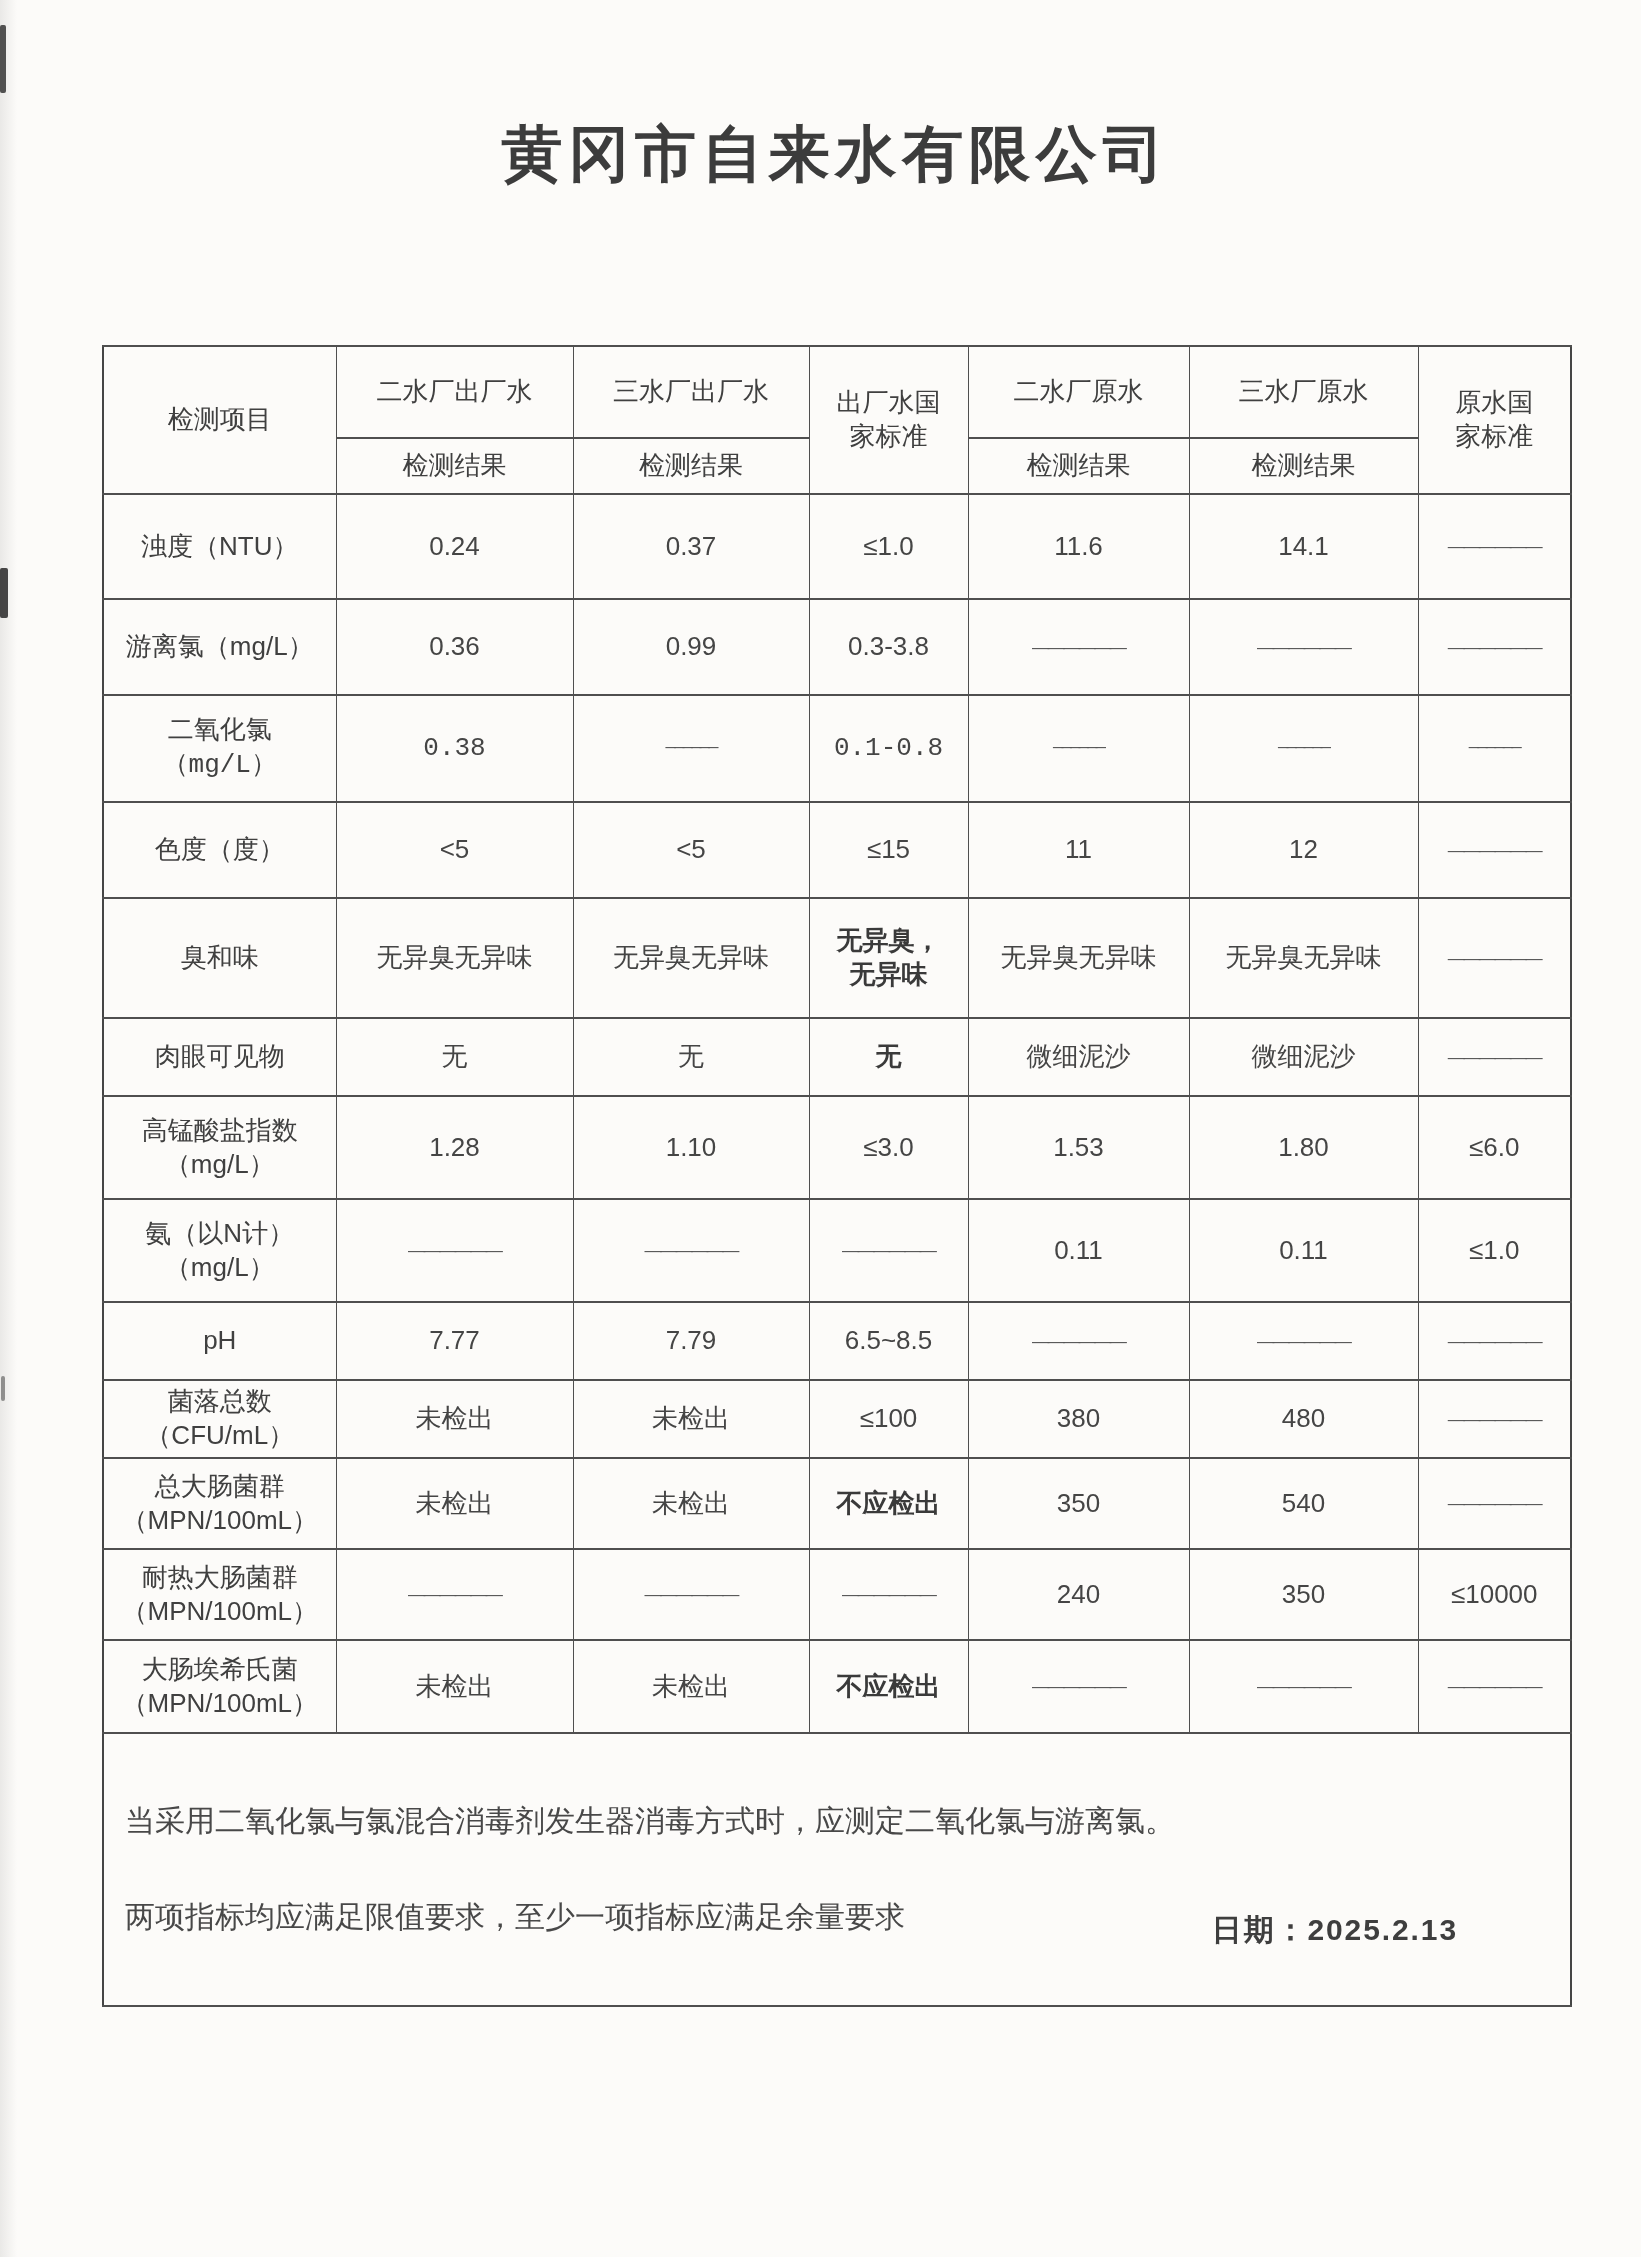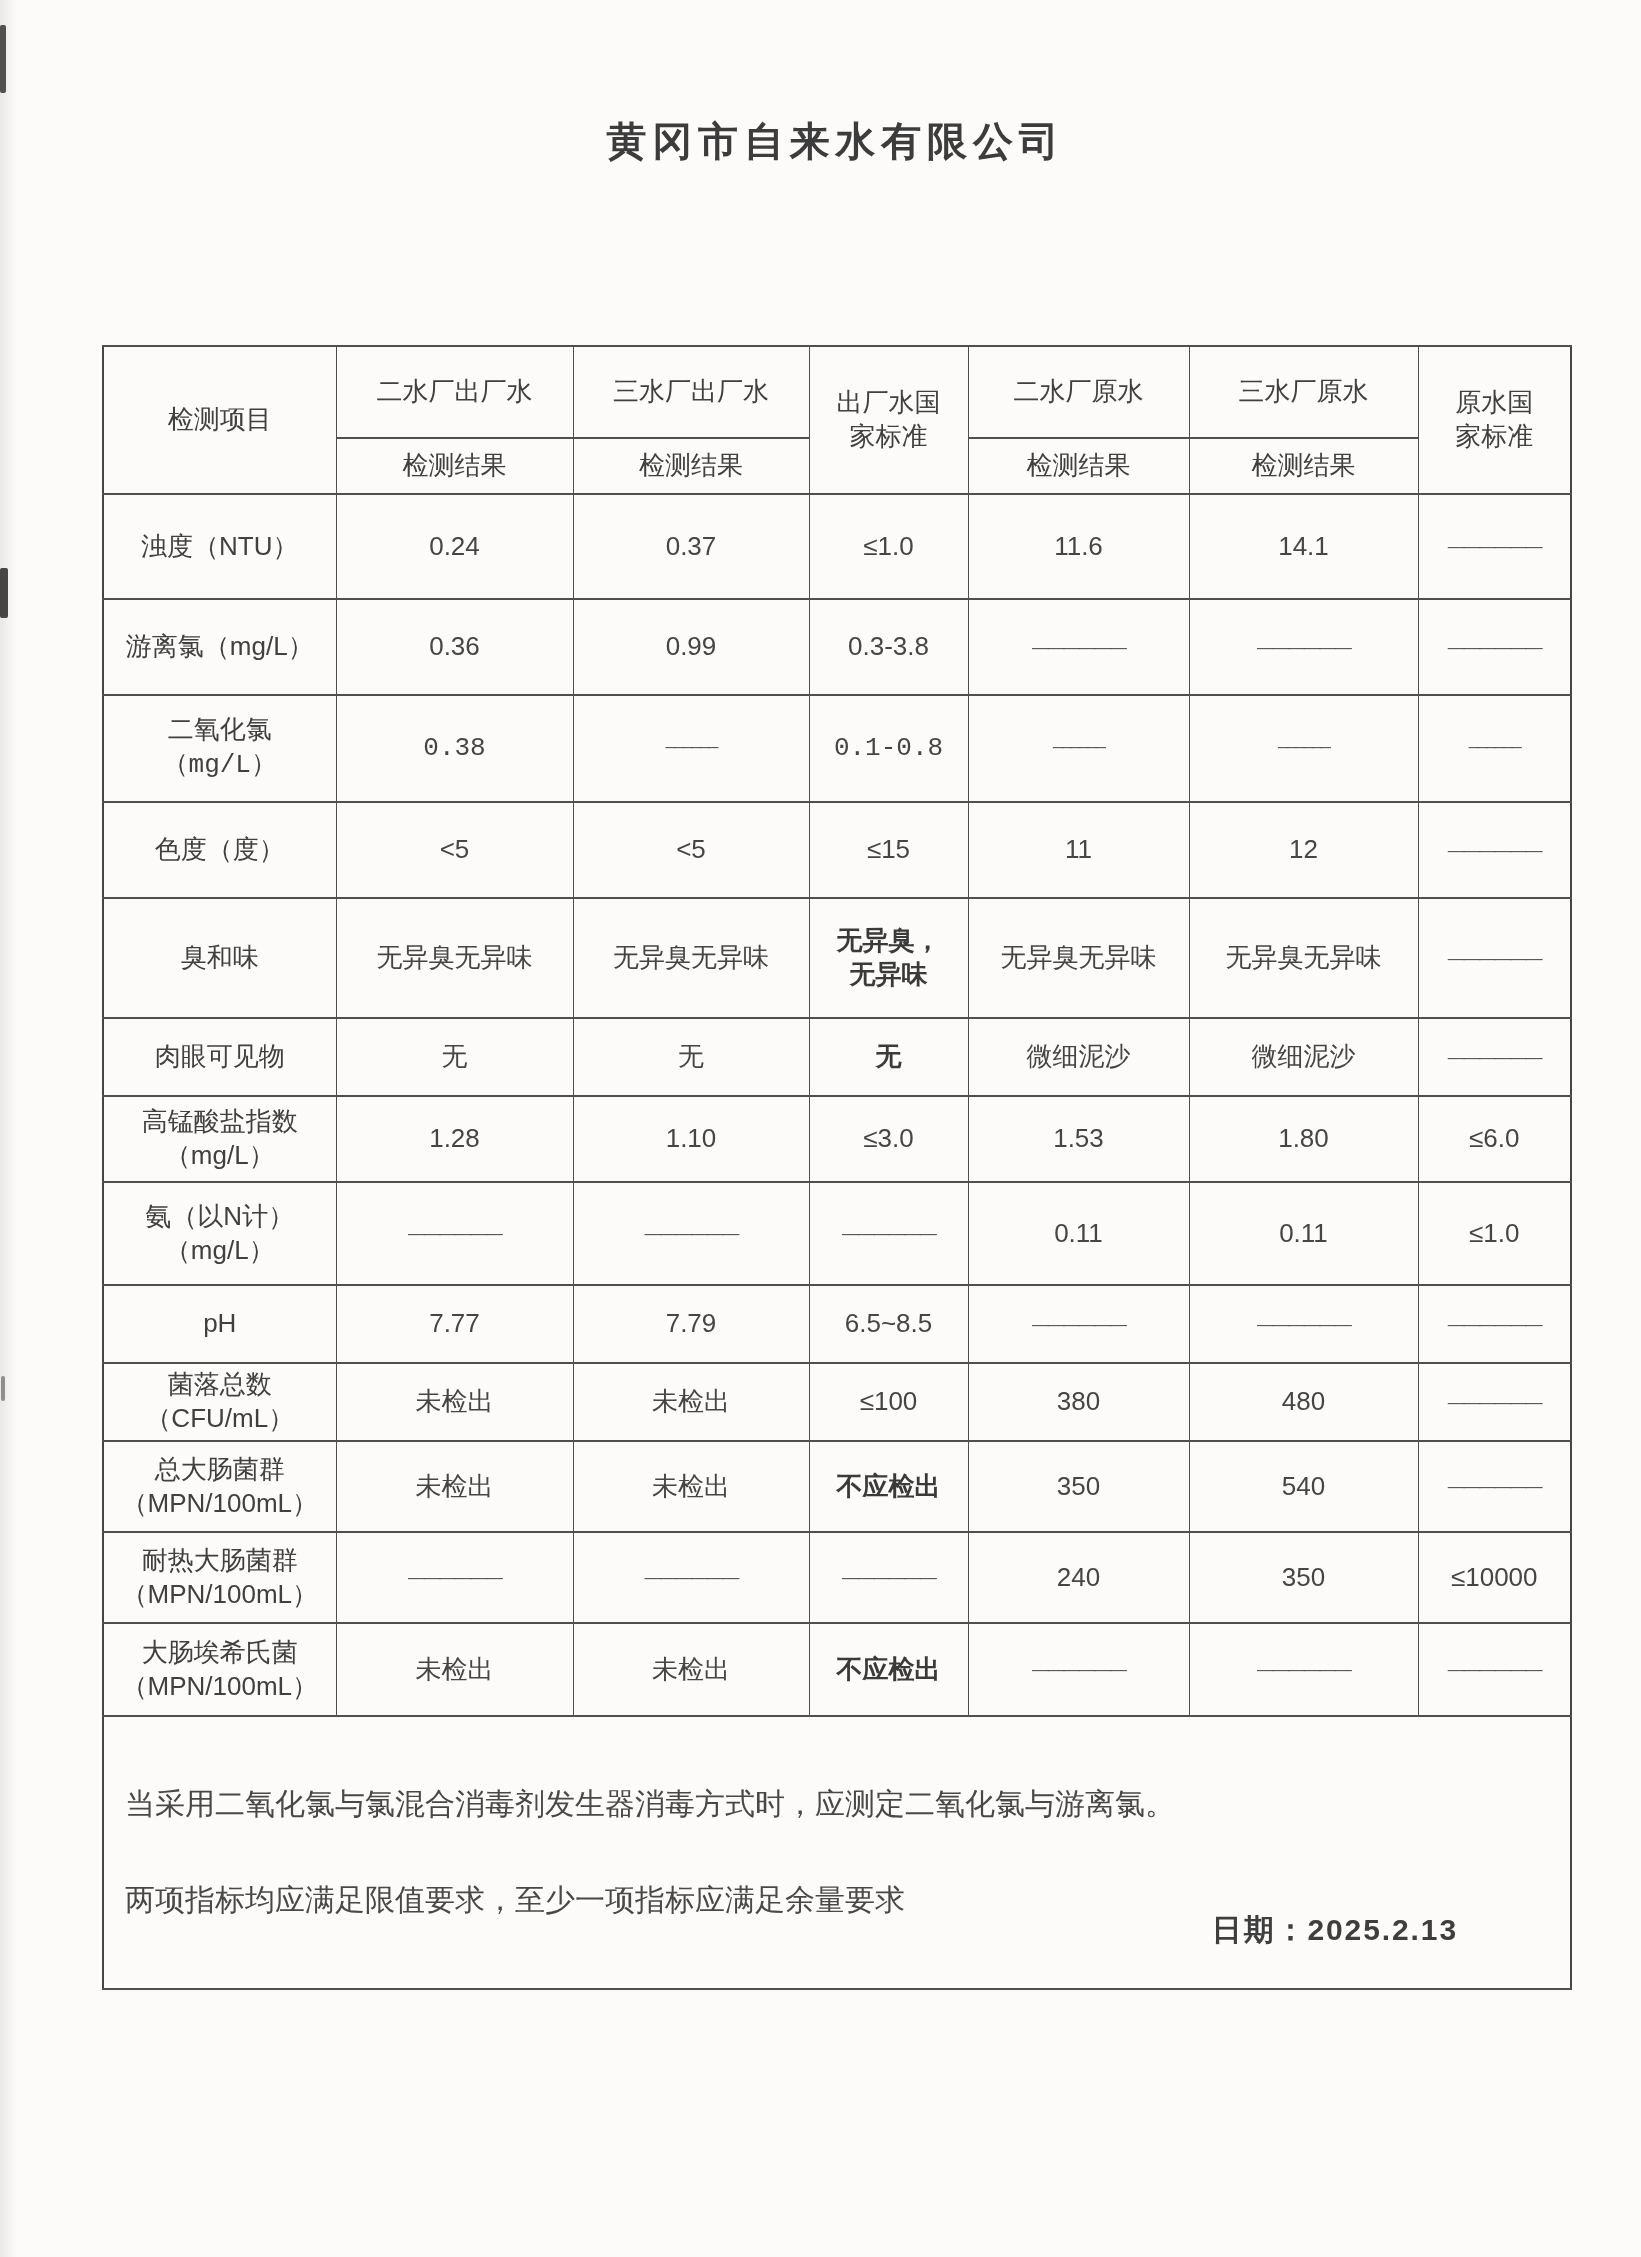--- a/index.html
+++ b/index.html
@@ -16,21 +16,21 @@
   .edge-band{position:absolute;left:0;top:0;width:17.4px;height:100%;
     background:linear-gradient(to right, rgba(70,70,70,.10), rgba(70,70,70,0));}
   .scan-mark{position:absolute;background:#1c1c1c;border-radius:1.9px;}
   .m1{left:0;top:25px;width:5.8px;height:68px;opacity:.75;}
   .m2{left:0;top:568px;width:7.7px;height:50px;opacity:.8;}
   .m3{left:1px;top:1376px;width:3.9px;height:25px;opacity:.45;}
 
   .title{
     position:absolute;left:102px;width:1467px;top:114px;
     margin:0;text-align:center;
-    font-size:40px;font-weight:700;color:#3c3c3c;letter-spacing:5.8px;
+    font-size:61px;font-weight:700;color:#3c3c3c;letter-spacing:5.8px;
   }
   .subtitle{
     position:absolute;left:102px;width:1467px;top:189px;
     margin:0;text-align:center;
     font-size:42px;font-weight:700;color:#3c3c3c;letter-spacing:4.8px;
   }
 
   table.results{
     position:absolute;left:102px;top:345px;
     width:1467px;
@@ -49,21 +49,21 @@
   }
   thead tr.h1{height:92px;}
   thead tr.h2{height:56px;}
   .results th{color:#404040;}
   tbody#data-rows tr:nth-child(1){height:105px;}
   tbody#data-rows tr:nth-child(2){height:96px;}
   tbody#data-rows tr:nth-child(3){height:107px;font-family:Liberation Mono, monospace;}
   tbody#data-rows tr:nth-child(4){height:96px;}
   tbody#data-rows tr:nth-child(5){height:120px;}
   tbody#data-rows tr:nth-child(6){height:78px;}
-  tbody#data-rows tr:nth-child(7){height:86px;}
+  tbody#data-rows tr:nth-child(7){height:103px;}
   tbody#data-rows tr:nth-child(8){height:103px;}
   tbody#data-rows tr:nth-child(9){height:78px;}
   tbody#data-rows tr:nth-child(10){height:78px;}
   tbody#data-rows tr:nth-child(11){height:91px;}
   tbody#data-rows tr:nth-child(12){height:91px;}
   tbody#data-rows tr:nth-child(13){height:93px;}
   td.dash{font-size:17.4px;letter-spacing:-1.9px;color:#555;}
   td.bold, th.bold{font-weight:700;color:#3a3a3a;}
   tbody.note-body tr{height:87px;}
   tbody.note-body td{

